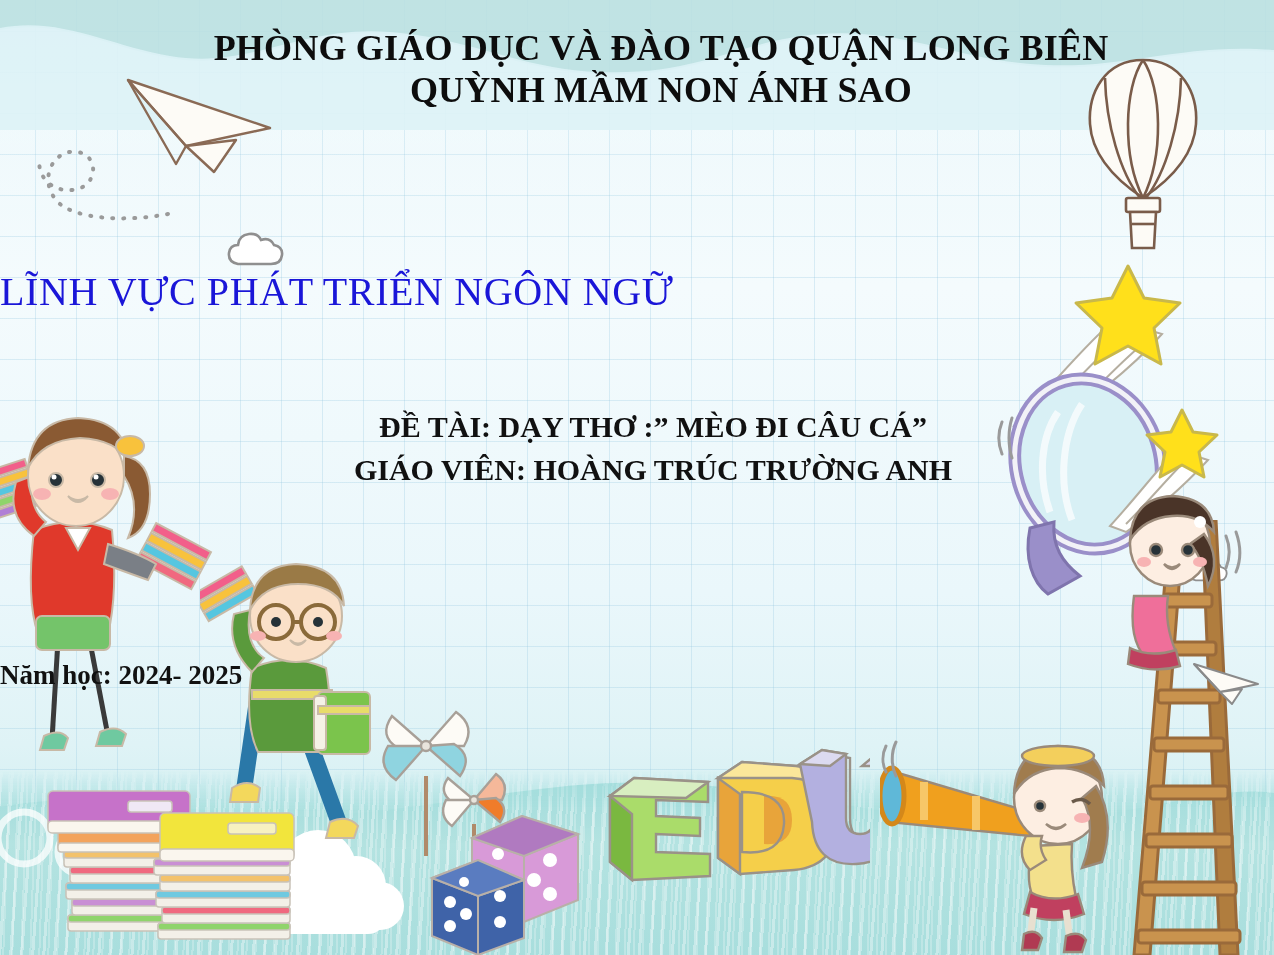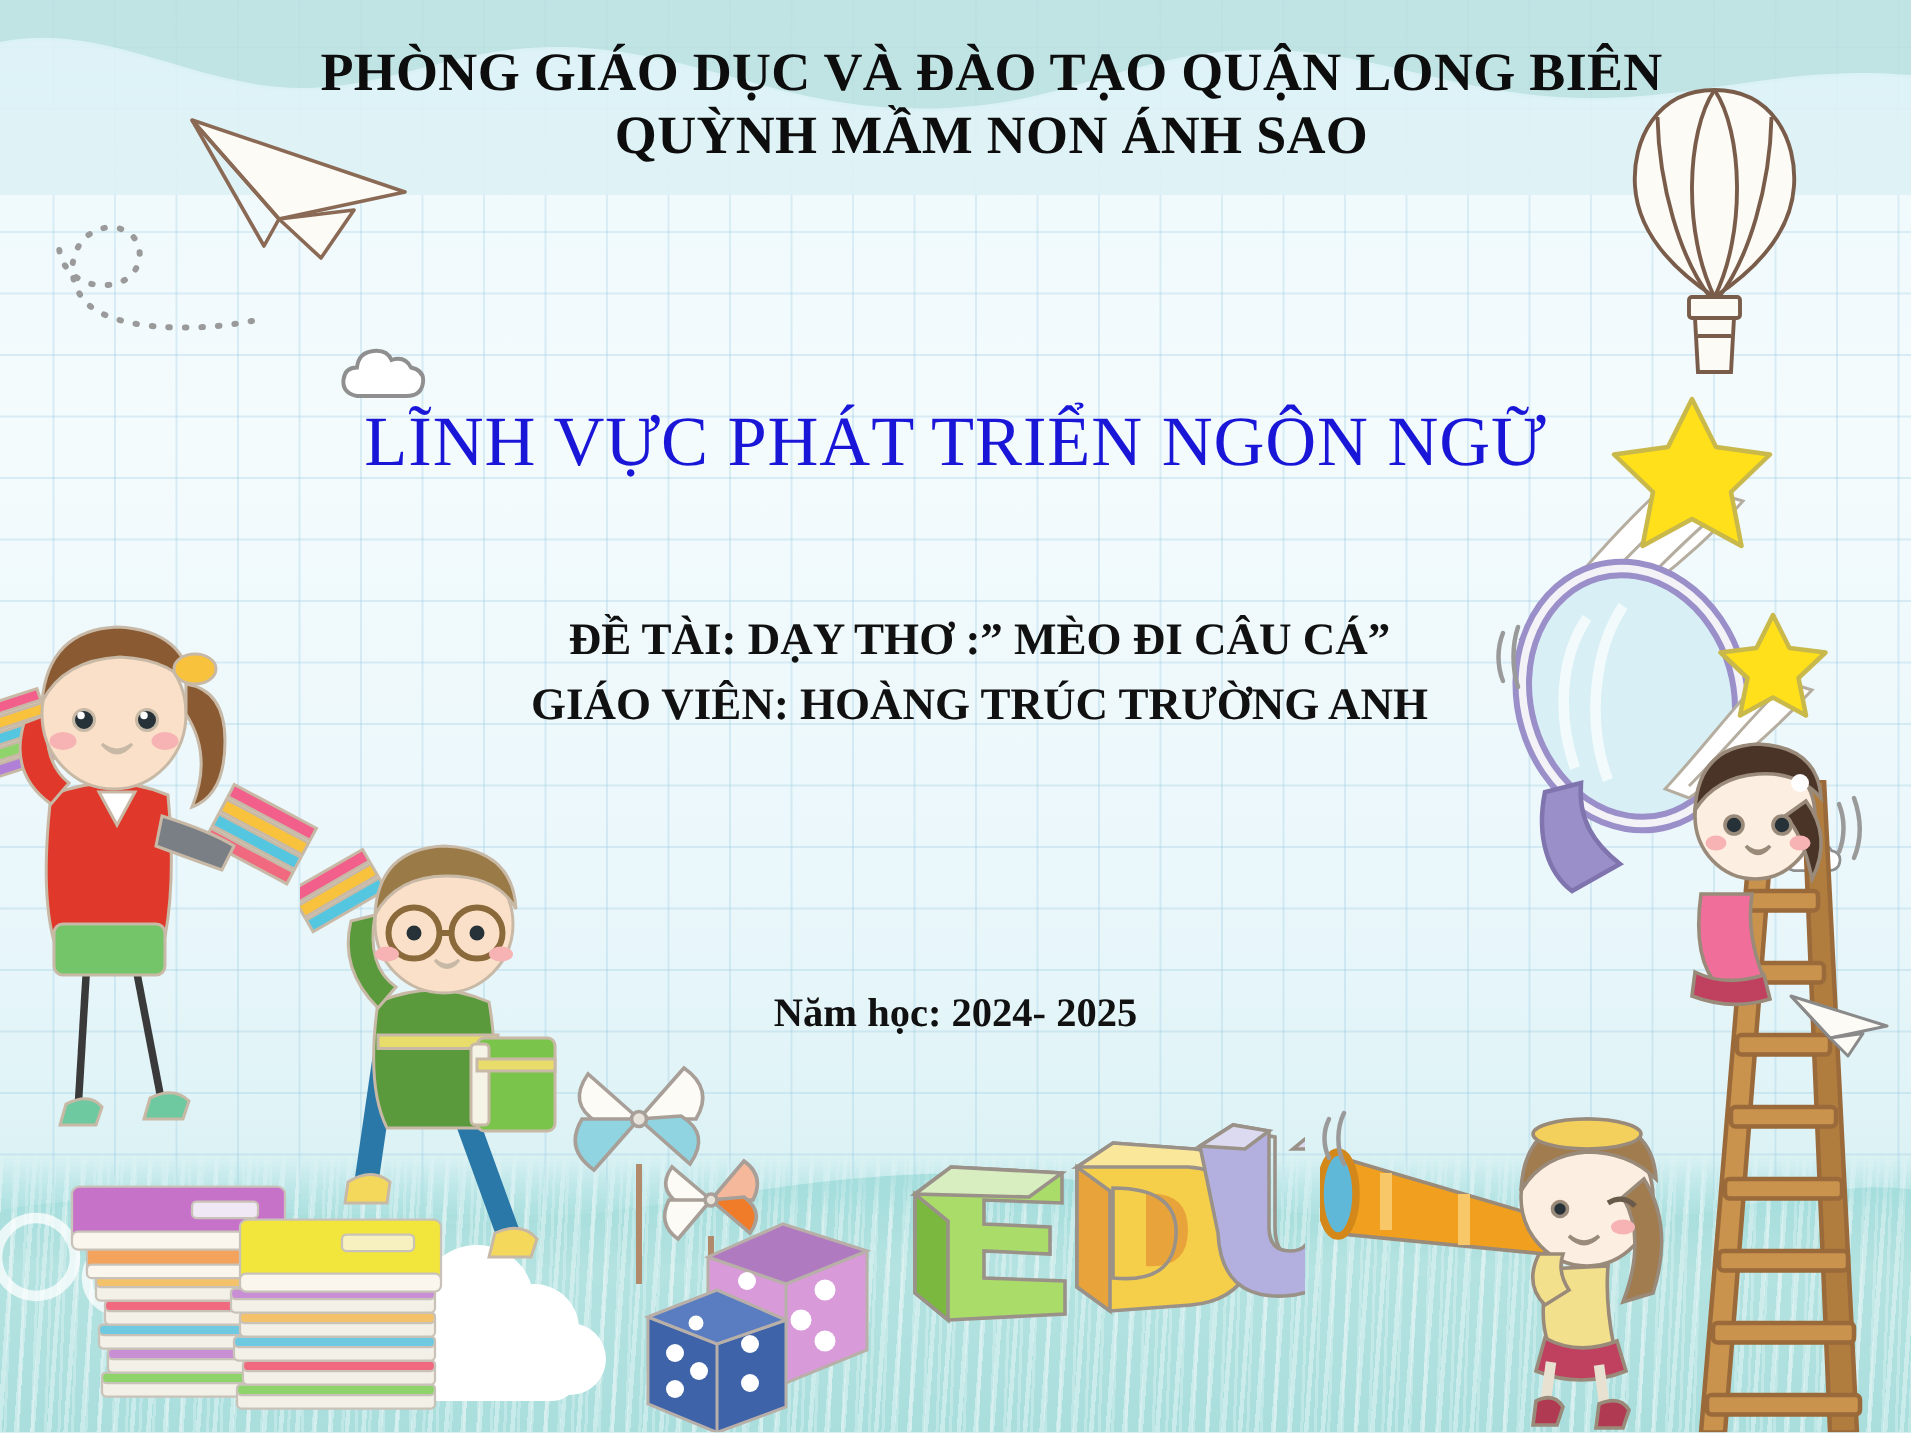--- a/index.html
+++ b/index.html
@@ -46,29 +46,29 @@
   }
 
   
   .head{
     position:absolute;left:0;top:28px;width:100%;text-align:center;
     font-weight:bold;font-size:36px;line-height:1.16;color:#0d0d0d;
     letter-spacing:.2px;white-space:nowrap;padding-left:24px;
   }
   .head div{ }
   .maintitle{
-    position:absolute;left:0;top:268px;width:100%;text-align:center;
-    font-size:47px;color:#1a16d8;letter-spacing:.6px;white-space:nowrap;
+    position:absolute;left:0;top:268px;width:100%;
+    font-size:40px;color:#1a16d8;letter-spacing:.6px;white-space:nowrap;
   }
   .body-block{
     position:absolute;left:0;top:406px;width:100%;text-align:center;
     font-weight:bold;font-size:30px;line-height:1.42;color:#111;white-space:nowrap;padding-left:16px;
   }
   .year{
-    position:absolute;left:0;top:660px;width:100%;text-align:center;
+    position:absolute;left:0;top:660px;width:100%;
     font-weight:bold;font-size:27px;color:#111;
   }
 
   .art{position:absolute;}
   .noevt{pointer-events:none;}
 </style>
 </head>
 <body>
 
 <div class="slide">

